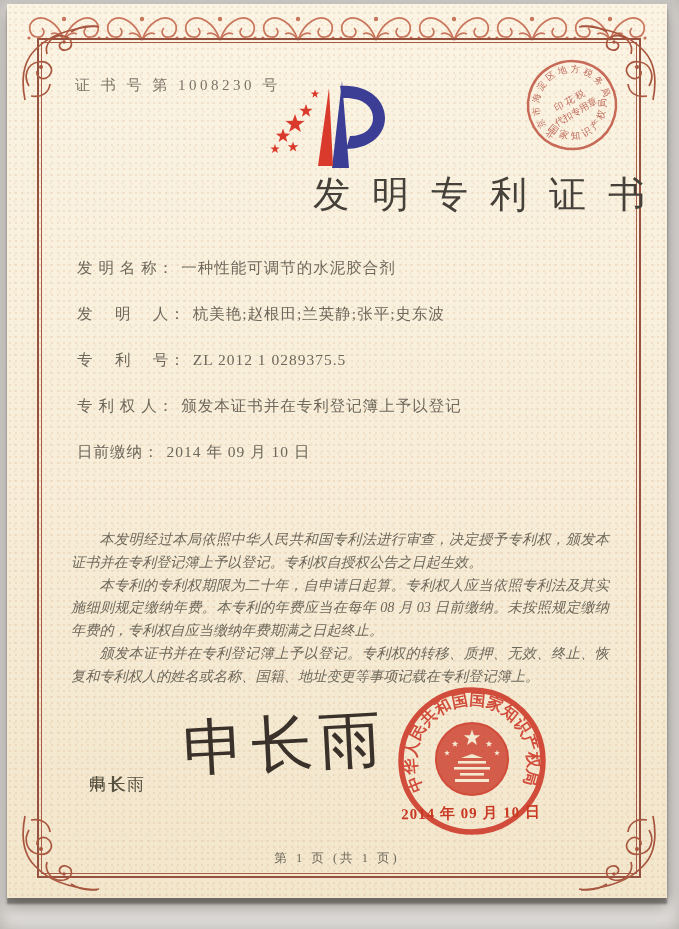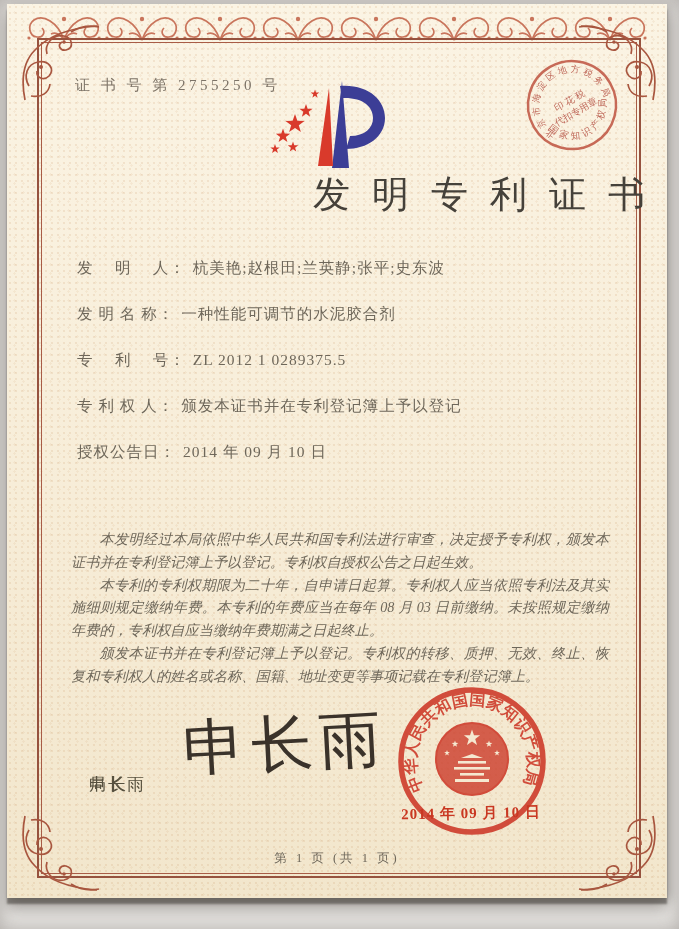--- a/index.html
+++ b/index.html
@@ -118,53 +118,53 @@
         <svg width="84" height="84" viewBox="0 0 84 84">
           <use href="#corner-flourish"></use>
         </svg>
       </div>
     <div class="fl fl-br">
         <svg width="84" height="84" viewBox="0 0 84 84">
           <use href="#corner-flourish"></use>
         </svg>
       </div>
 
-    <div class="cert-no">证 书 号 第 2755250 号</div>
+    <div class="cert-no">证 书 号 第 1008230 号</div>
 
     <svg class="logo" width="150" height="96" viewBox="0 0 150 96">
       <path d="M78,8 C106,6 123,22 123,40 C123,59 105,71 84,71 L88,58 C103,58 111,50 111,40 C111,28 100,19 80,20 Z" fill="#3c3e96"></path>
       <polygon points="80,3 70,90 87,90" fill="#3c3e96"></polygon>
       <polygon points="67,10 56,88 71,88" fill="#d93a2b"></polygon>
       <g fill="#d93a2b">
         <use href="#star5" transform="translate(53,16) scale(0.45)"></use>
         <use href="#star5" transform="translate(44,33) scale(0.7)"></use>
         <use href="#star5" transform="translate(33,46) scale(1.0)"></use>
         <use href="#star5" transform="translate(21,58) scale(0.75)"></use>
         <use href="#star5" transform="translate(31,69) scale(0.55)"></use>
         <use href="#star5" transform="translate(13,71) scale(0.5)"></use>
       </g>
     </svg>
 
     <div class="title">发明专利证书</div>
 
     <div class="fields">
       <div class="field">
+        <span class="lbl">发 明 名 称：</span><span>一种性能可调节的水泥胶合剂</span>
+      </div>
+      <div class="field">
         <span class="lbl">发　 明　 人：</span><span>杭美艳;赵根田;兰英静;张平;史东波</span>
       </div>
       <div class="field">
-        <span class="lbl">发 明 名 称：</span><span>一种性能可调节的水泥胶合剂</span>
-      </div>
-      <div class="field">
         <span class="lbl">专　 利　 号：</span><span>ZL 2012 1 0289375.5</span>
       </div>
       <div class="field">
         <span class="lbl">专 利 权 人：</span><span>颁发本证书并在专利登记簿上予以登记</span>
       </div>
       <div class="field">
-        <span class="lbl">授权公告日：</span><span>2014 年 09 月 10 日</span>
+        <span class="lbl">日前缴纳：</span><span>2014 年 09 月 10 日</span>
       </div>
     </div>
 
     <div class="body-text">
       <p>本发明经过本局依照中华人民共和国专利法进行审查，决定授予专利权，颁发本证书并在专利登记簿上予以登记。专利权自授权公告之日起生效。</p>
       <p>本专利的专利权期限为二十年，自申请日起算。专利权人应当依照专利法及其实施细则规定缴纳年费。本专利的年费应当在每年 08 月 03 日前缴纳。未按照规定缴纳年费的，专利权自应当缴纳年费期满之日起终止。</p>
       <p>颁发本证书并在专利登记簿上予以登记。专利权的转移、质押、无效、终止、恢复和专利权人的姓名或名称、国籍、地址变更等事项记载在专利登记簿上。</p>
     </div>
 
     <div class="sig-title">局长</div>

